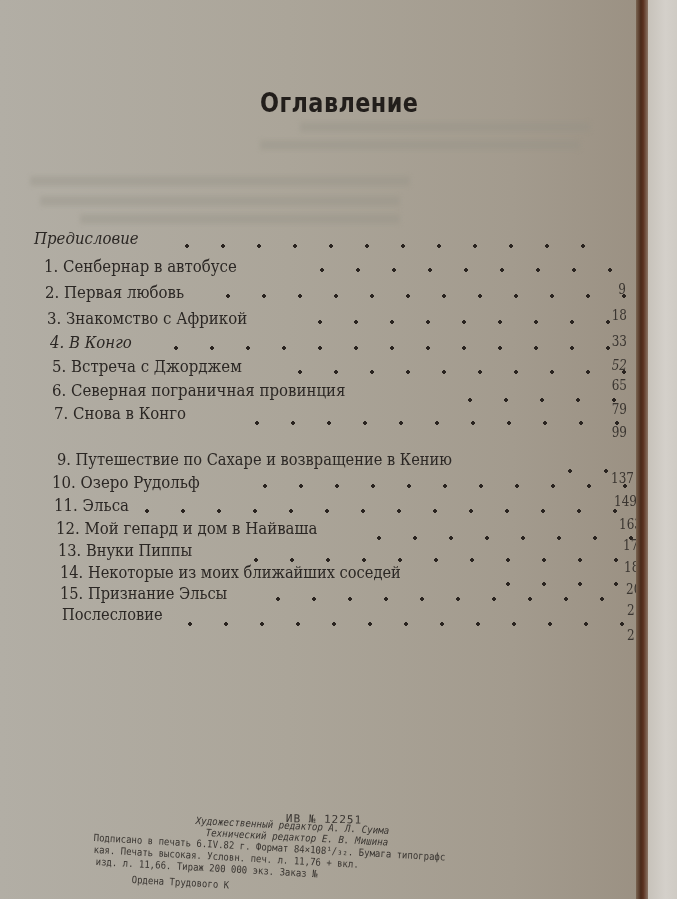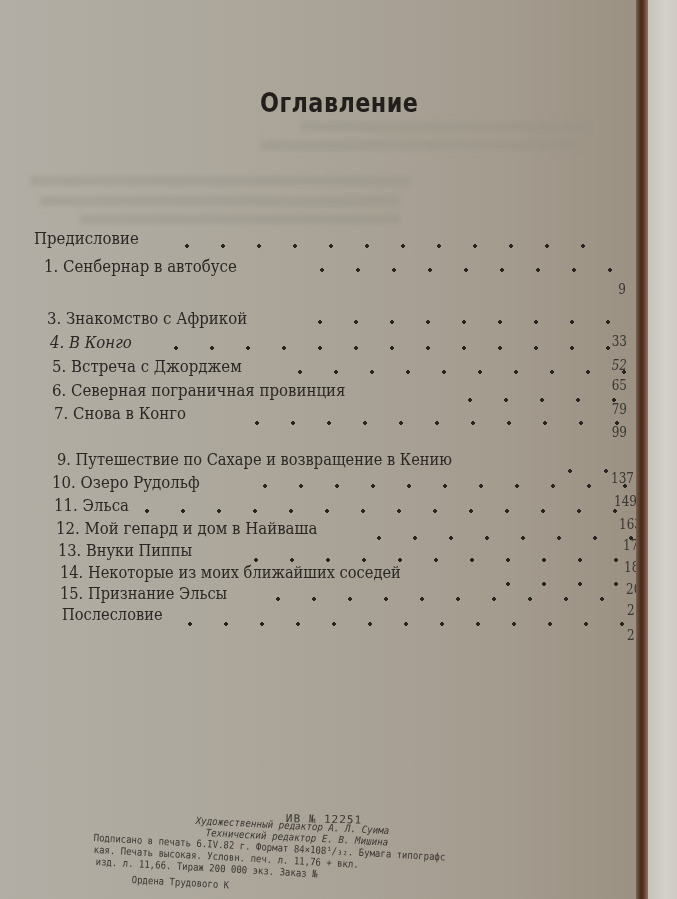--- a/index.html
+++ b/index.html
@@ -124,29 +124,34 @@
     <span style="left:300px;top:122px;width:290px;"></span>
     <span style="left:260px;top:140px;width:320px;"></span>
     <span style="left:30px;top:176px;width:380px;"></span>
     <span style="left:40px;top:196px;width:360px;"></span>
     <span style="left:80px;top:214px;width:320px;"></span>
   </div>
 
   <h1 class="title" style="margin:0;">Оглавление</h1>
 
   <div class="toc">
-    <div class="row" style="left:34px;top:226px;">
+    <div class="row" style="left:34px;top:226px;font-style:italic;">
       <span class="label" style="transform:scaleX(0.88);">Предисловие</span>
       <span class="dots" style="left:135px;width:440px;top:18px;"></span>
       <span class="page-num" style="left:588px;top:25px;">5</span>
     </div>
     <div class="row" style="left:44px;top:254px;">
       <span class="label" style="transform:scaleX(0.88);">1. Сенбернар в автобусе</span>
       <span class="dots" style="left:260px;width:330px;top:14px;"></span>
       <span class="page-num" style="left:542px;top:26px;">9</span>
+    </div>
+    <div class="row" style="left:45px;top:280px;">
+      <span class="label" style="transform:scaleX(0.88);">2. Первая любовь</span>
+      <span class="dots" style="left:165px;width:430px;top:14px;"></span>
+      <span class="page-num" style="left:542px;top:26px;">18</span>
     </div>
     <div class="row" style="left:47px;top:306px;">
       <span class="label" style="transform:scaleX(0.88);">3. Знакомство с Африкой</span>
       <span class="dots" style="left:255px;width:340px;top:14px;"></span>
       <span class="page-num" style="left:540px;top:26px;">33</span>
     </div>
     <div class="row" style="left:50px;top:330px;font-style:italic;">
       <span class="label" style="transform:scaleX(0.88);">4. В Конго</span>
       <span class="dots" style="left:108px;width:490px;top:16px;"></span>
       <span class="page-num" style="left:537px;top:26px;">52</span>

